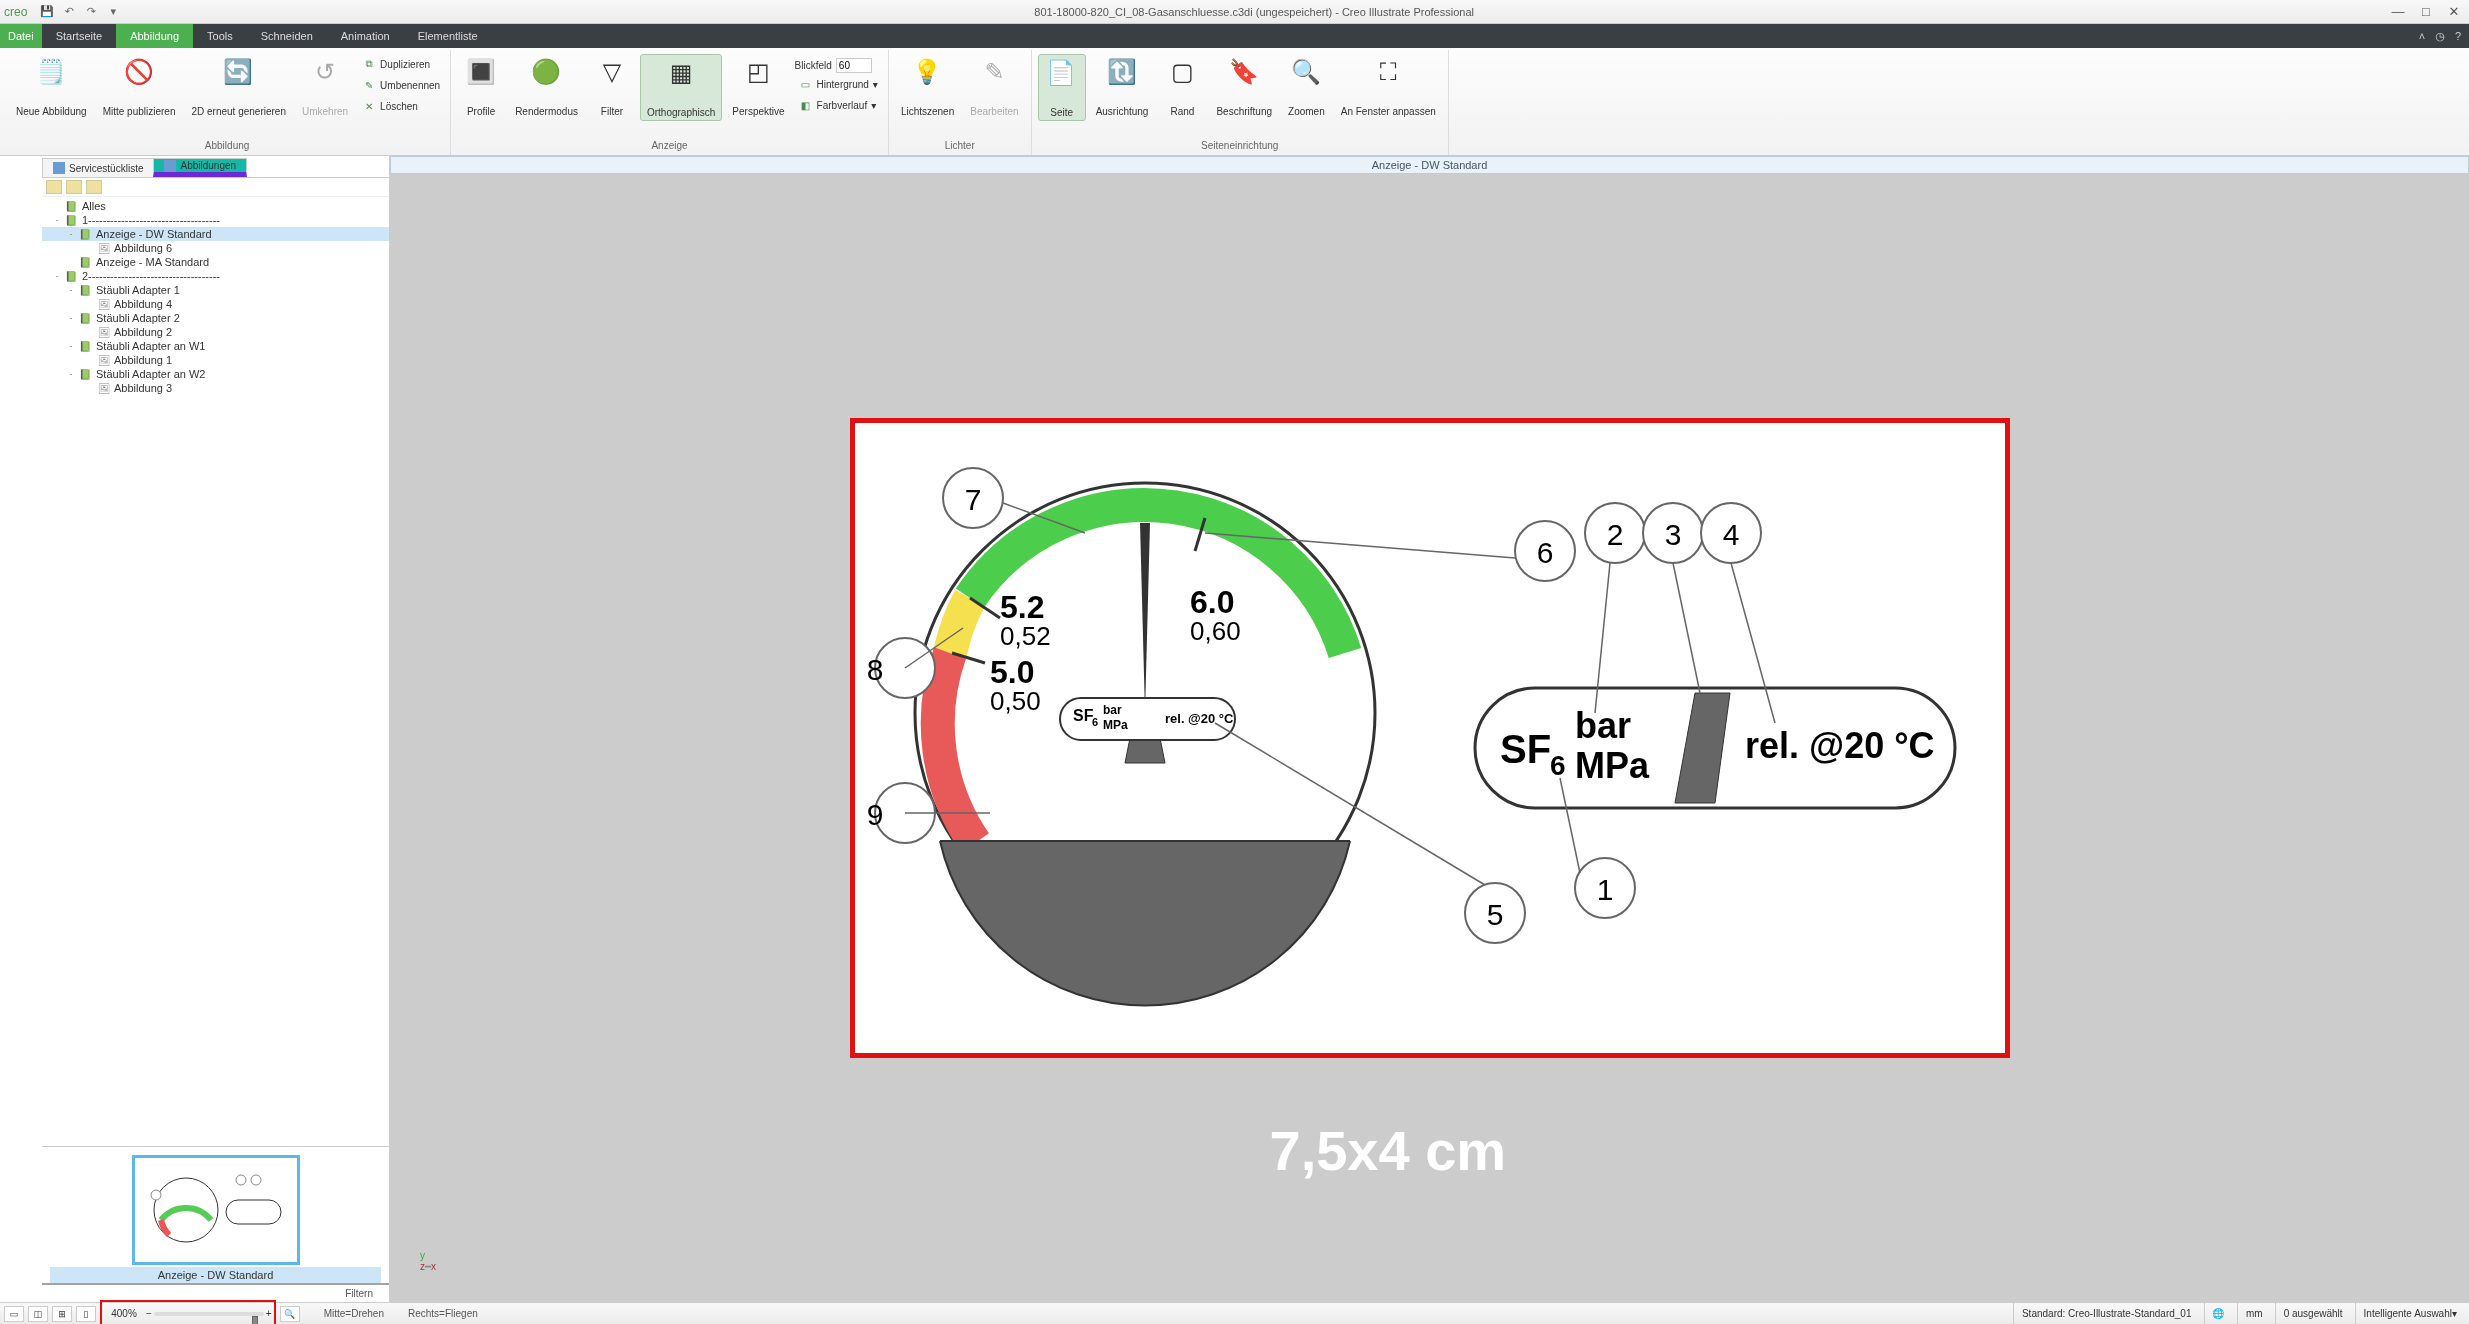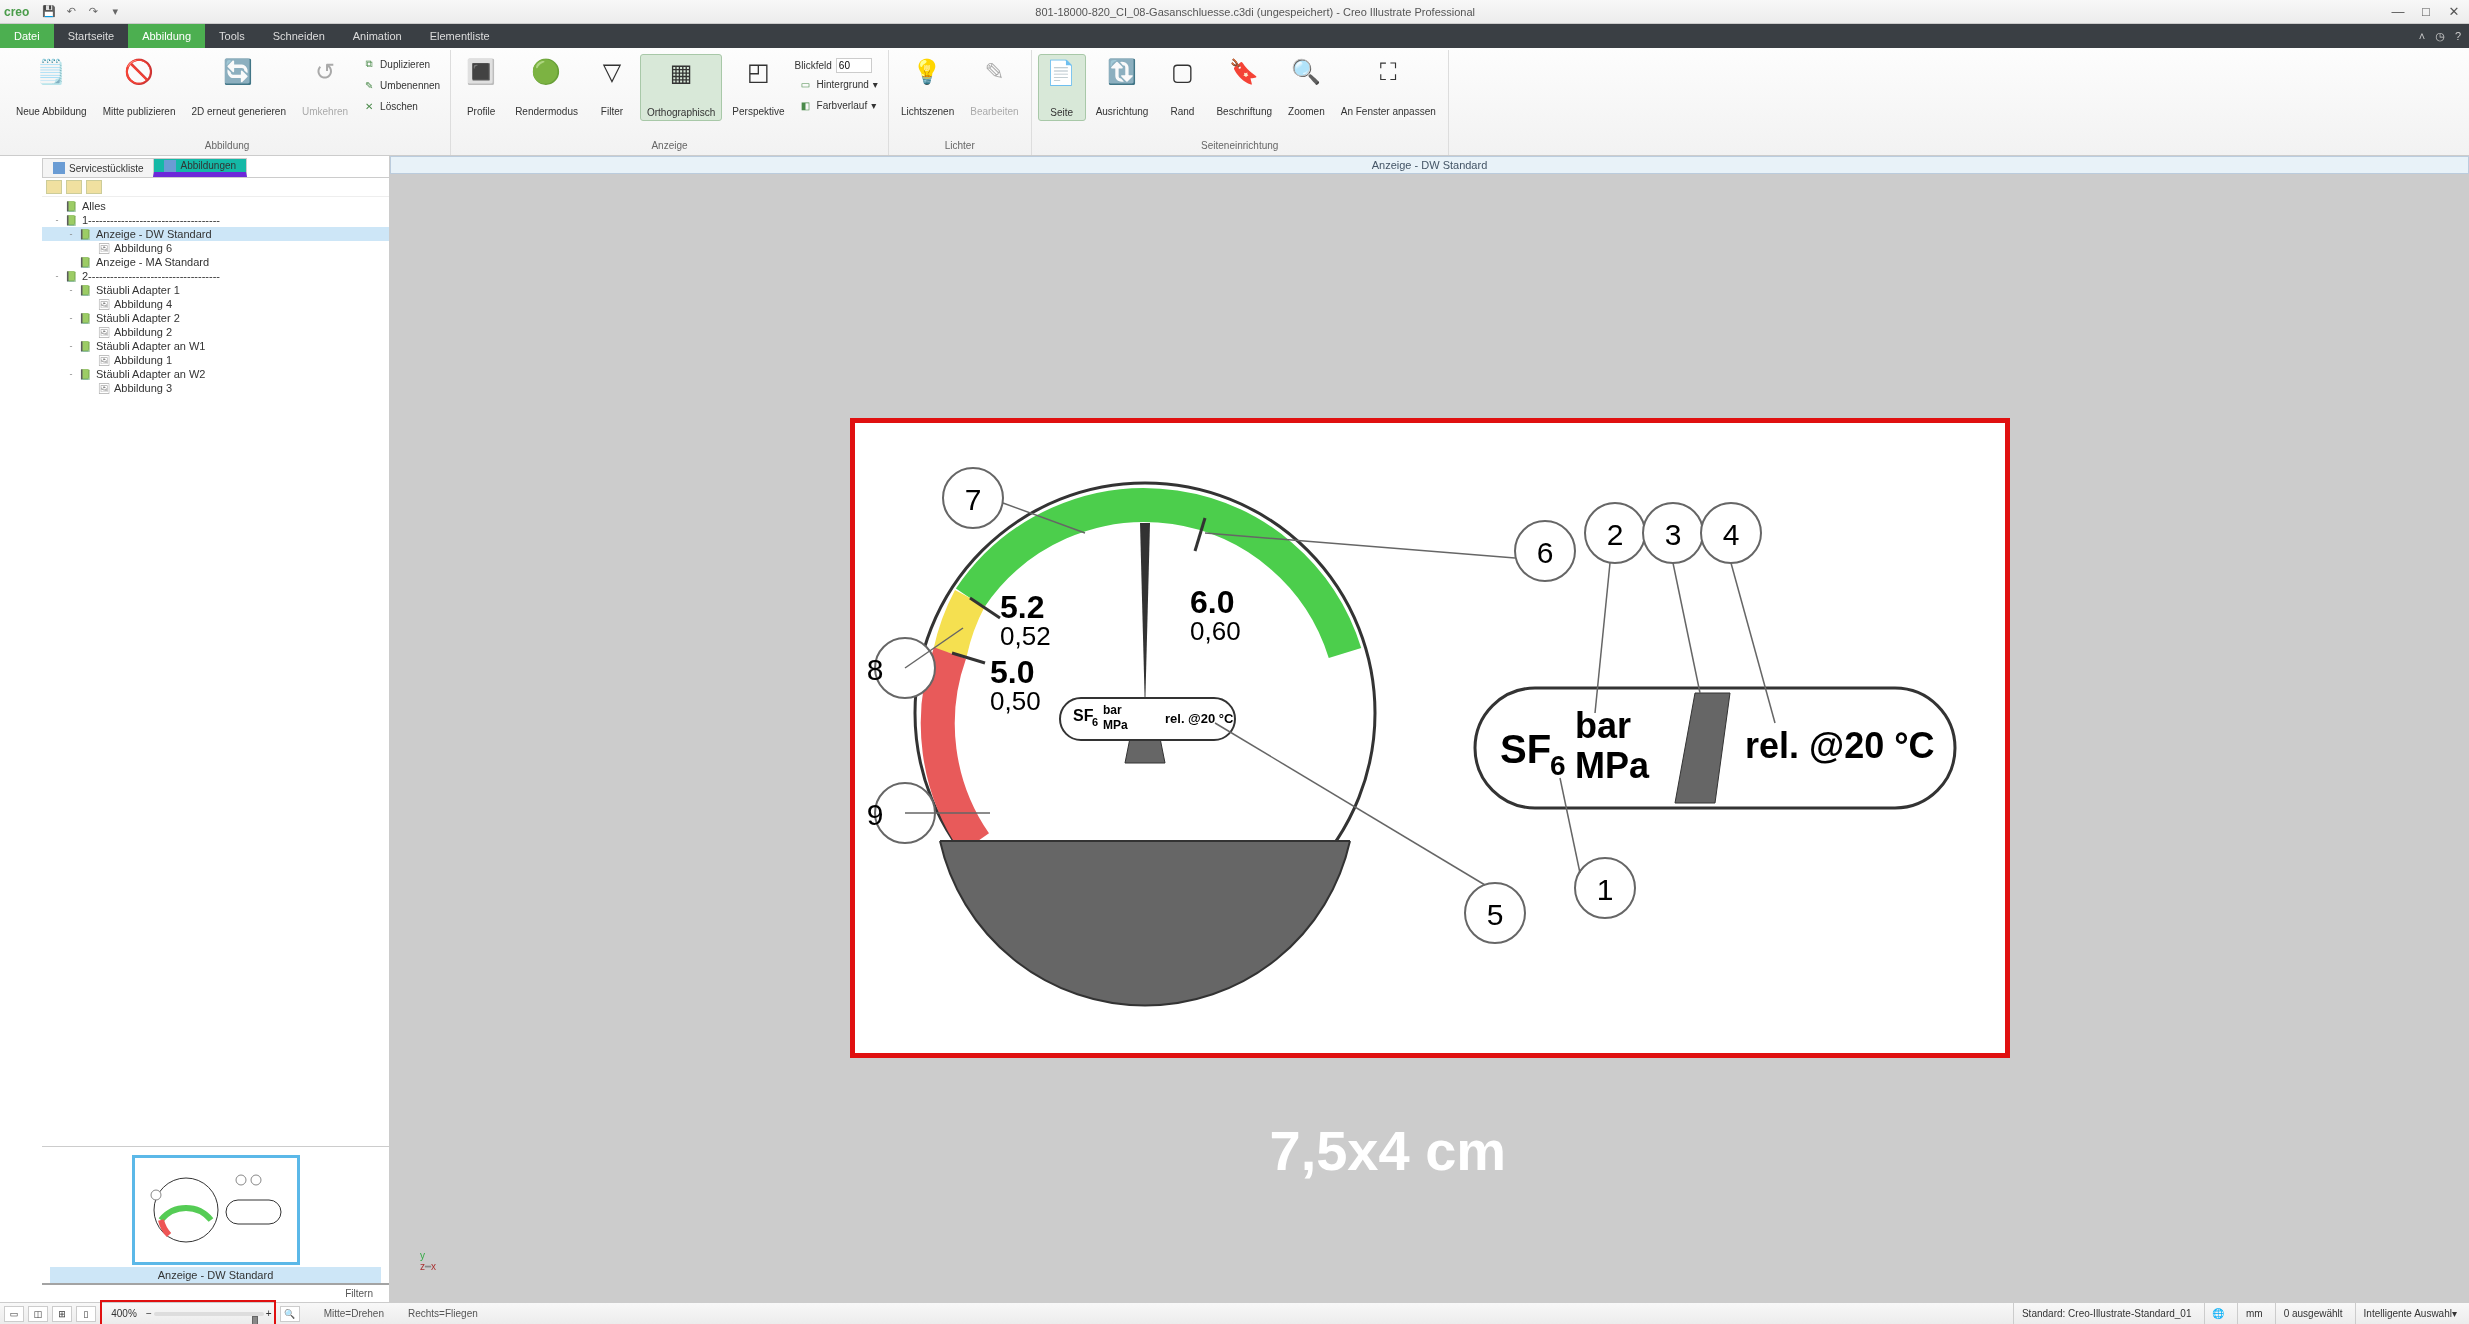--- a/index.html
+++ b/index.html
@@ -1,29 +1,29 @@
 <!DOCTYPE html>
 <html><head>
 <meta charset="utf-8">
 <style>
   * { box-sizing: border-box; margin: 0; padding: 0; font-family: "Segoe UI", Tahoma, sans-serif; }
   body { background: #fff; font-size: 11px; color: #333; overflow: hidden; width: 2469px; height: 1324px; }
   
   
   .titlebar { height: 24px; background: linear-gradient(#f8f8f8, #ececec); border-bottom: 1px solid #ccc; display: flex; align-items: center; padding: 0 4px; font-size: 11px; }
-  .titlebar .logo { color: #4a9c4a; font-weight: bold; margin-right: 8px; font-size: 12px; }
+  .titlebar .logo { color: #4a9c4a; font-weight: normal; margin-right: 8px; font-size: 12px; }
   .titlebar .qat { display: flex; gap: 6px; align-items: center; margin-left: 4px; }
   .titlebar .qat span { width: 16px; height: 16px; display: inline-flex; align-items: center; justify-content: center; color: #666; cursor: pointer; }
   .titlebar .title { flex: 1; text-align: center; color: #555; font-size: 11px; }
   .titlebar .winbtns { display: flex; gap: 6px; }
   .titlebar .winbtns span { width: 22px; text-align: center; color: #555; cursor: pointer; font-size: 13px; }
   
   
   .ribbon-tabs { height: 24px; background: #3a3f44; display: flex; align-items: stretch; font-size: 11px; }
-  .ribbon-tabs .filetab { background: #4caf50; color: #fff; padding: 0 14px; display: flex; align-items: center; cursor: pointer; }
+  .ribbon-tabs .filetab { background: #4caf50; color: #fff; padding: 0 8px; display: flex; align-items: center; cursor: pointer; }
   .ribbon-tabs .tab { color: #ddd; padding: 0 14px; display: flex; align-items: center; cursor: pointer; }
   .ribbon-tabs .tab.active { background: #4caf50; color: #fff; }
   .ribbon-tabs .spacer { flex: 1; }
   .ribbon-tabs .help { color: #ccc; padding: 0 8px; display: flex; align-items: center; gap: 10px; }
   .ribbon-tabs .help span { cursor: pointer; }
   
   
   .ribbon { height: 108px; background: linear-gradient(#fdfdfd, #f2f2f2); border-bottom: 1px solid #ccc; display: flex; padding: 2px 4px 0 4px; }
   .rgroup { display: flex; flex-direction: column; border-right: 1px solid #ddd; padding: 0 6px; }
   .rgroup .row { display: flex; gap: 4px; flex: 1; align-items: flex-start; padding-top: 4px; }

